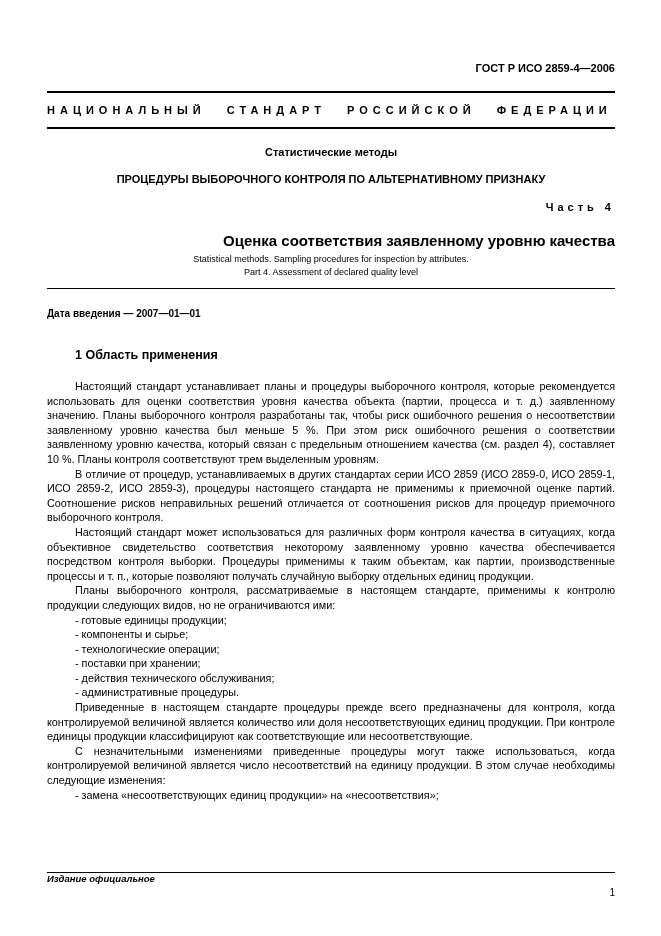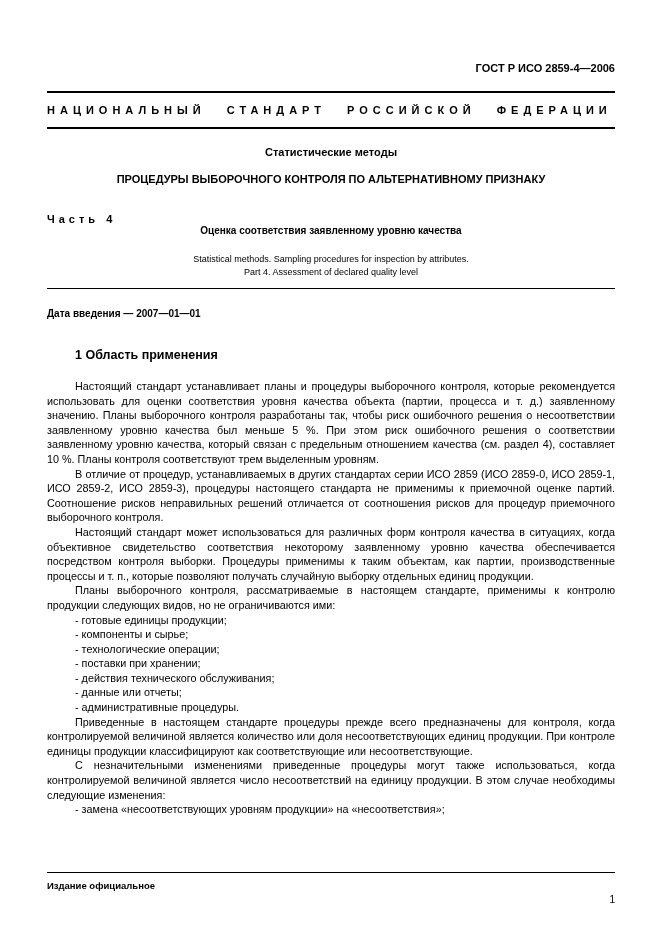--- a/index.html
+++ b/index.html
@@ -25,31 +25,31 @@
   .federation {
     margin-top: 11px;
     text-align: left;
     font-size: 11px; font-weight: bold;
     letter-spacing: 5px; word-spacing: 13px;
     white-space: nowrap;
   }
   .r2 { margin-top: 11px; }
   .category   { margin-top: 17px; text-align: center; font-weight: bold; font-size: 11px; }
   .main-title { margin-top: 15px; text-align: center; font-weight: bold; font-size: 11px; }
-  .part       { margin-top: 28px; text-align: left; font-weight: bold; font-size: 11px; letter-spacing: 4px; }
-  .subtitle   { margin-top: 0; text-align: center; font-weight: bold; font-size: 10px; }
-  .english    { margin-top: 17px; text-align: center; font-size: 9px; line-height: 13px; }
+  .part       { margin-top: 16px; text-align: right; font-weight: bold; font-size: 11px; letter-spacing: 4px; }
+  .subtitle   { margin-top: 19px; text-align: right; font-weight: bold; font-size: 15px; }
+  .english    { margin-top: 4px; text-align: center; font-size: 9px; line-height: 13px; }
   .r3 { margin-top: 9px; }
   .date { margin-top: 19px; font-weight: bold; font-size: 10px; }
   .section-heading { margin-top: 29px; padding-left: 28px; font-size: 12.5px; font-weight: bold; }
   .body-text { margin-top: 17px; font-size: 10.8px; line-height: 14.6px; }
   .para { text-align: justify; text-indent: 28px; }
   .list-item { padding-left: 28px; text-align: left; }
   .footer { position: absolute; left: 47px; right: 46px; top: 872px; }
-  .edition { margin-top: 7px; font-size: 9.5px; font-weight: bold; }
+  .edition { font-size: 9.5px; font-weight: bold; font-style: italic; }
   .page-num { margin-top: 3px; text-align: right; font-size: 10px; }
 </style>
 </head>
 <body>
 
 <div class="page">
 
   <div class="doc-number">ГОСТ Р ИСО 2859-4—2006</div>
 
   <div class="rule thick r1"></div>
@@ -82,28 +82,27 @@
     <div class="para">В отличие от процедур, устанавливаемых в других стандартах серии ИСО 2859 (ИСО 2859-0, ИСО 2859-1, ИСО 2859-2, ИСО 2859-3), процедуры настоящего стандарта не применимы к приемочной оценке партий. Соотношение рисков неправильных решений отличается от соотношения рисков для процедур приемочного выборочного контроля.</div>
     <div class="para">Настоящий стандарт может использоваться для различных форм контроля качества в ситуациях, когда объективное свидетельство соответствия некоторому заявленному уровню качества обеспечивается посредством контроля выборки. Процедуры применимы к таким объектам, как партии, производственные процессы и т. п.,  которые  позволяют получать  случайную выборку  отдельных  единиц  продукции.</div>
     <div class="para">Планы выборочного контроля, рассматриваемые в настоящем стандарте, применимы к контролю продукции следующих видов, но не ограничиваются ими:</div>
 
     <div>
       <div class="list-item">-  готовые единицы продукции;</div>
       <div class="list-item">-  компоненты и сырье;</div>
       <div class="list-item">-  технологические операции;</div>
       <div class="list-item">-  поставки при хранении;</div>
       <div class="list-item">-  действия технического обслуживания;</div>
-      <div class="list-item">-  данные или отчеты;</div>
       <div class="list-item">-  административные процедуры.</div>
     </div>
 
     <div class="para">Приведенные в настоящем стандарте процедуры прежде всего предназначены для контроля, когда контролируемой величиной является количество или доля несоответствующих единиц продукции. При контроле единицы продукции классифицируют как соответствующие или несоответствующие.</div>
     <div class="para">С незначительными изменениями приведенные процедуры могут также использоваться, когда контролируемой величиной является число несоответствий на единицу продукции. В этом случае необходимы следующие изменения:</div>
 
-    <div class="list-item">-  замена «несоответствующих уровням продукции» на «несоответствия»;</div>
+    <div class="list-item">-  замена «несоответствующих единиц продукции» на «несоответствия»;</div>
   </div>
 
   <div class="footer">
     <div class="rule thin"></div>
     <div class="edition">Издание официальное</div>
     <div class="page-num">1</div>
   </div>
 
 </div>
 

